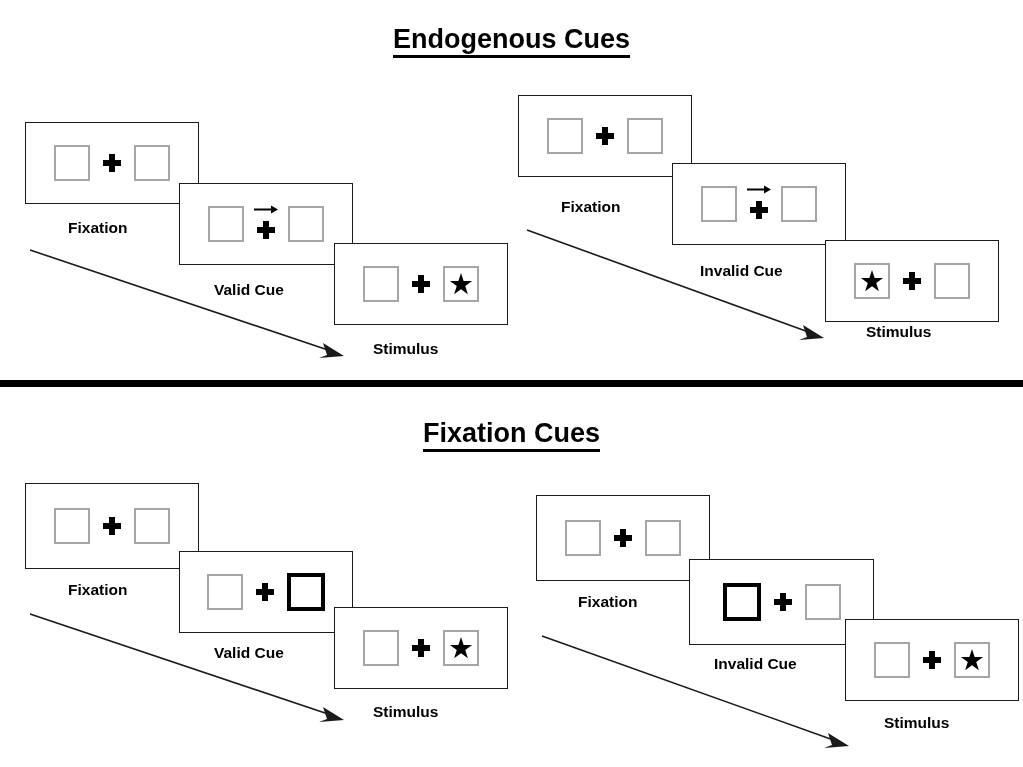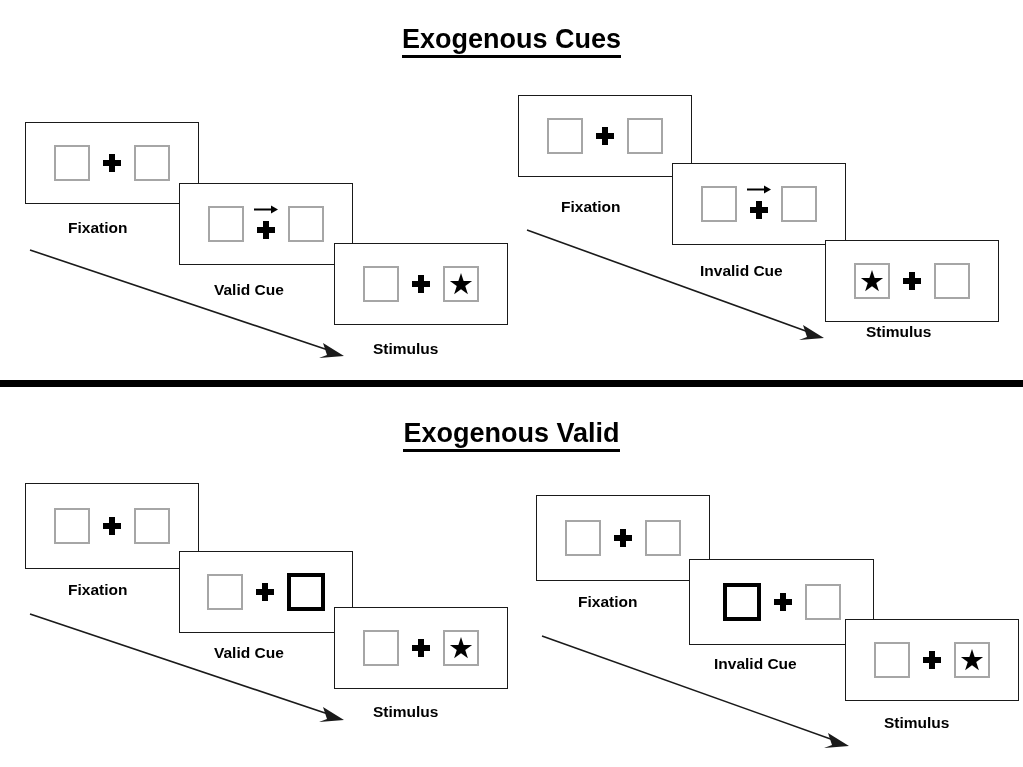--- a/index.html
+++ b/index.html
@@ -128,21 +128,21 @@
   
   .flow-arrow {
     position: absolute;
     pointer-events: none;
   }
 </style>
 </head>
 <body>
 
 <div class="section-title" style="top:24px; left:0;">
-  <span>Exogenous Cues</span>
+  <span>Endogenous Cues</span>
 </div>
 
 <div class="panel" style="left:25px; top:122px; width:174px; height:82px;">
   <div class="panel-inner">
     <div class="box" style="width:36px;height:36px;"></div>
     <div class="centre" style="width:44px;height:44px;">
       <div class="plus" style="width:18px;height:18px;"></div>
     </div>
     <div class="box" style="width:36px;height:36px;"></div>
   </div>
@@ -222,21 +222,21 @@
 <div class="caption" style="left:866px; top:323px;"><span>Stimulus</span></div>
 
 <svg class="flow-arrow" style="left:525px; top:228px;" width="305" height="118" viewBox="0 0 305 118">
   <line x1="2" y1="2" x2="289" y2="106" stroke="#1a1a1a" stroke-width="1.6"></line>
   <polygon points="299,110 278,97 282,109 274,112" fill="#1a1a1a"></polygon>
 </svg>
 
 <div class="divider" style="top:380px;"></div>
 
 <div class="section-title" style="top:418px; left:0;">
-  <span>Exogenous Valid</span>
+  <span>Fixation Cues</span>
 </div>
 
 <div class="panel" style="left:25px; top:483px; width:174px; height:86px;">
   <div class="panel-inner">
     <div class="box" style="width:36px;height:36px;"></div>
     <div class="centre" style="width:44px;height:44px;">
       <div class="plus" style="width:18px;height:18px;"></div>
     </div>
     <div class="box" style="width:36px;height:36px;"></div>
   </div>

